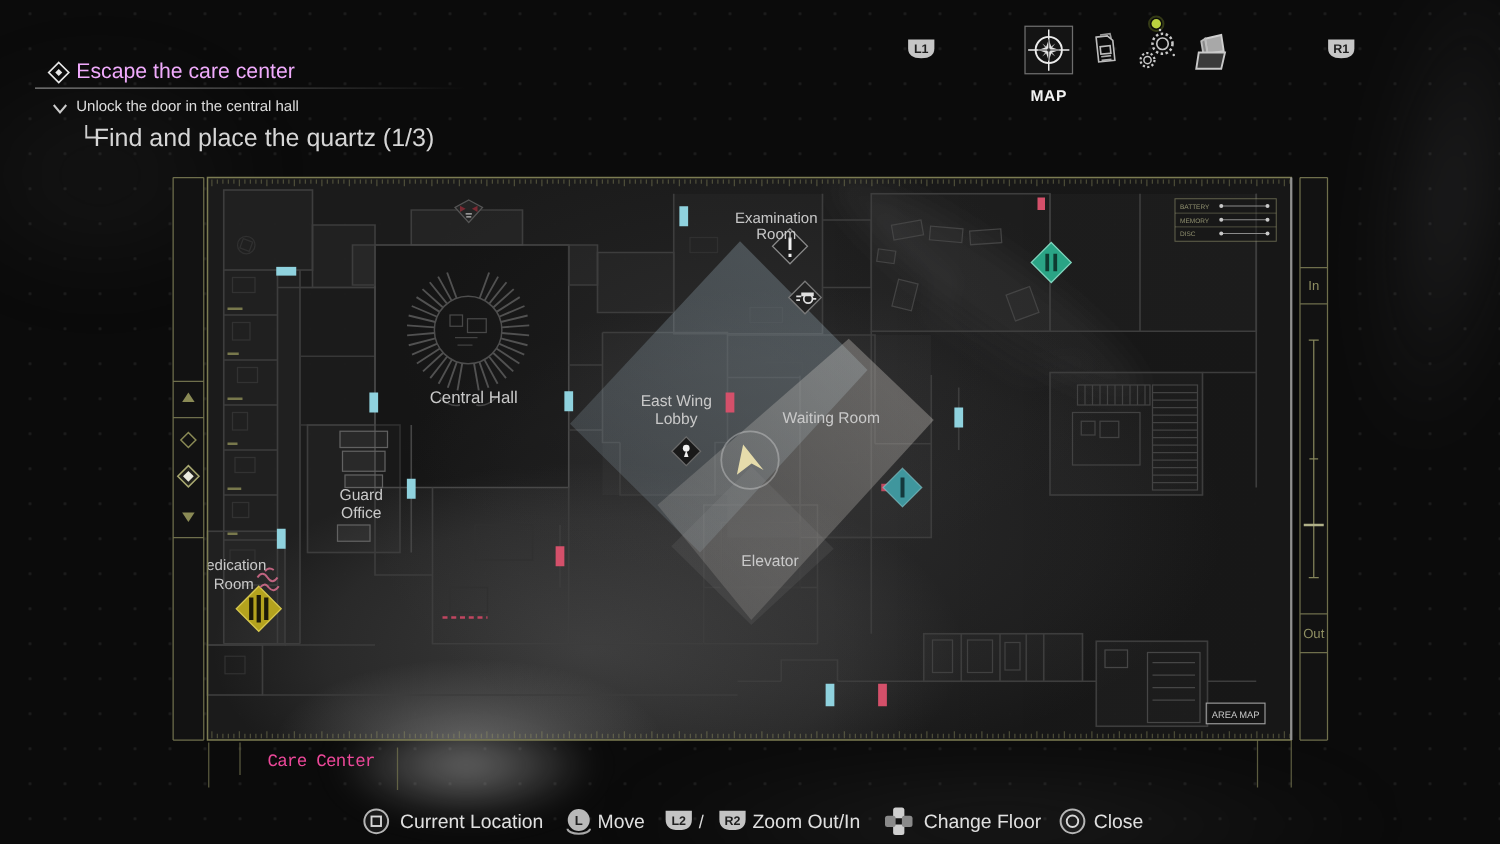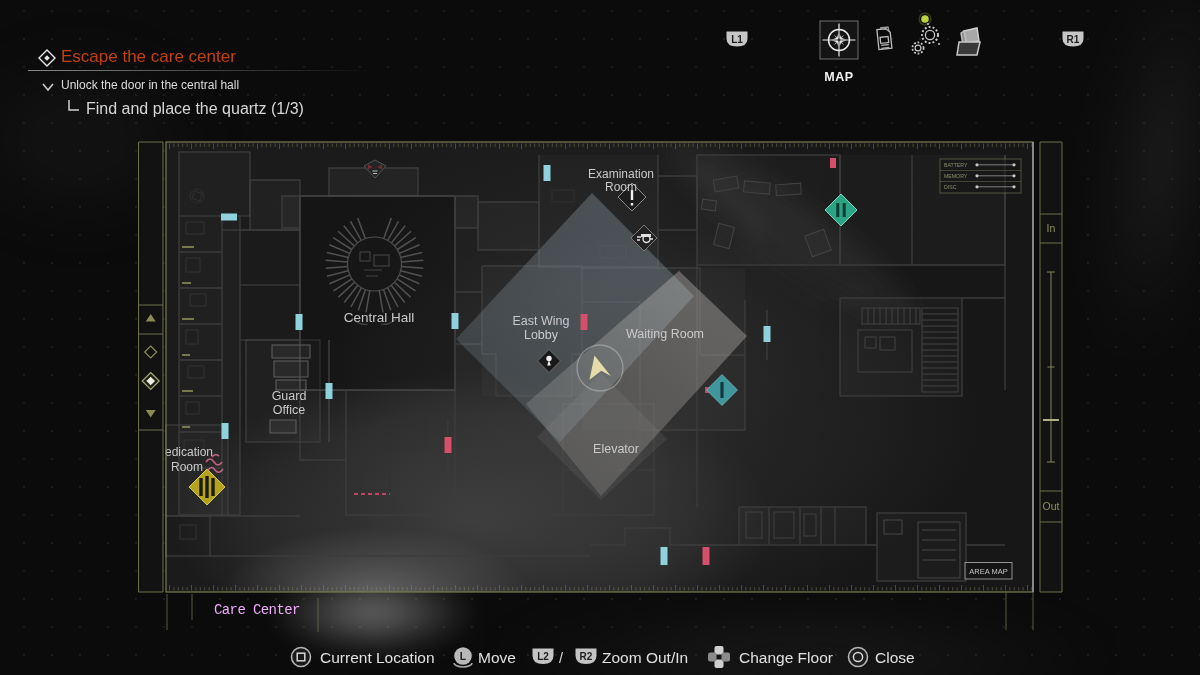--- a/index.html
+++ b/index.html
@@ -22,35 +22,35 @@
 
 <div class="abs smoke" style="left:1105px;top:-40px;width:110px;height:400px;background:radial-gradient(closest-side,rgba(110,110,115,.20),rgba(110,110,115,0));transform:rotate(8deg);"></div>
 
 <div class="abs smoke" style="left:-60px;top:40px;width:280px;height:200px;background:radial-gradient(closest-side,rgba(80,80,80,.14),rgba(80,80,80,0));"></div>
 
 <svg class="abs" style="left:37px;top:48px;" width="20" height="20" viewBox="0 0 20 20">
   <path d="M10 2 L18 10 L10 18 L2 10 Z" fill="none" stroke="#e8e8e8" stroke-width="1.4"></path>
   <path d="M10 7.2 L12.8 10 L10 12.8 L7.2 10 Z" fill="#e8e8e8"></path>
 </svg>
 
-<div class="abs" style="left:61px;top:46.5px;font-size:17px;color:#c2410c;">Escape the care center</div>
+<div class="abs" style="left:61px;top:46.5px;font-size:17px;color:#f0abfc;">Escape the care center</div>
 
 <div class="abs" style="left:28px;top:70px;width:345px;height:1px;background:linear-gradient(90deg,rgba(150,150,150,.9),rgba(120,120,120,.45) 60%,rgba(100,100,100,0));"></div>
 
 <svg class="abs" style="left:41px;top:81px;" width="14" height="12" viewBox="0 0 14 12">
   <path d="M2 3 L7 9 L12 3" fill="none" stroke="#cccccc" stroke-width="1.6"></path>
 </svg>
 
 <div class="abs" style="left:61px;top:78px;font-size:12px;color:#dddddd;">Unlock the door in the central hall</div>
 
 <svg class="abs" style="left:66px;top:99px;" width="14" height="14" viewBox="0 0 14 14">
   <path d="M3 1 L3 11 L13 11" fill="none" stroke="#cfcfcf" stroke-width="1.5"></path>
 </svg>
 
-<div class="abs" style="left:86px;top:100px;font-size:16px;color:#d6d6d6;">Find and place the quartz (1/3)</div>
+<div class="abs" style="left:75px;top:100px;font-size:20px;color:#d6d6d6;">Find and place the quartz (1/3)</div>
 
 <svg class="abs" style="left:700px;top:8px;" width="400" height="80" viewBox="0 0 400 80">
 
   <g transform="translate(37,31)">
     <path d="M-10.5,-7.5 h21 v7 q0,8 -10.5,8 q-10.5,0 -10.5,-8 z" fill="#c6c6c6"></path>
     <text x="0" y="3.6" font-size="10" font-weight="bold" fill="#1e1e1e" text-anchor="middle">L1</text>
   </g>
 
   <rect x="120" y="13" width="38" height="38" fill="rgba(255,255,255,0.04)" stroke="rgba(190,190,190,0.55)" stroke-width="1"></rect>
 
@@ -482,21 +482,21 @@
   <g stroke="#83835a" fill="none" stroke-width="1" ),="" <rect="" x="1045.5" y="471.5" width="11" height="11"></g>
     <path d="M1048,477 H1054"></path>
 
   <text x="1051" y="510" font-size="10.5" fill="#8f8f62" text-anchor="middle" font-family="Liberation Sans, sans-serif">Out</text>
 
   <g stroke="#6f6f4c" stroke-width="1" fill="none" opacity="0.8">
     <path d="M167,594 V630 M192,594 V620 M318,598 V632 M1006,592 V630 M1033,592 V630"></path>
   </g>
 </svg>
 
-<div class="abs" style="left:214px;top:602px;font-family:'Liberation Mono',monospace;font-size:14px;color:#f0abfc;letter-spacing:-0.6px;">Care Center</div>
+<div class="abs" style="left:214px;top:602px;font-family:'Liberation Mono',monospace;font-size:14px;color:#ec4899;letter-spacing:-0.6px;">Care Center</div>
 
 <svg class="abs" style="left:285px;top:640px;" width="650" height="34" viewBox="0 0 650 34">
 
   <g transform="translate(16,17)">
     <circle r="9.5" fill="rgba(40,40,40,0.5)" stroke="#b5b5b5" stroke-width="1.6"></circle>
     <rect x="-3.8" y="-3.8" width="7.6" height="7.6" fill="none" stroke="#d8d8d8" stroke-width="1.5"></rect>
   </g>
   <text x="35" y="22.5" font-size="15.5" fill="#e0e0e0">Current Location</text>
 
   <g transform="translate(178,17)">

